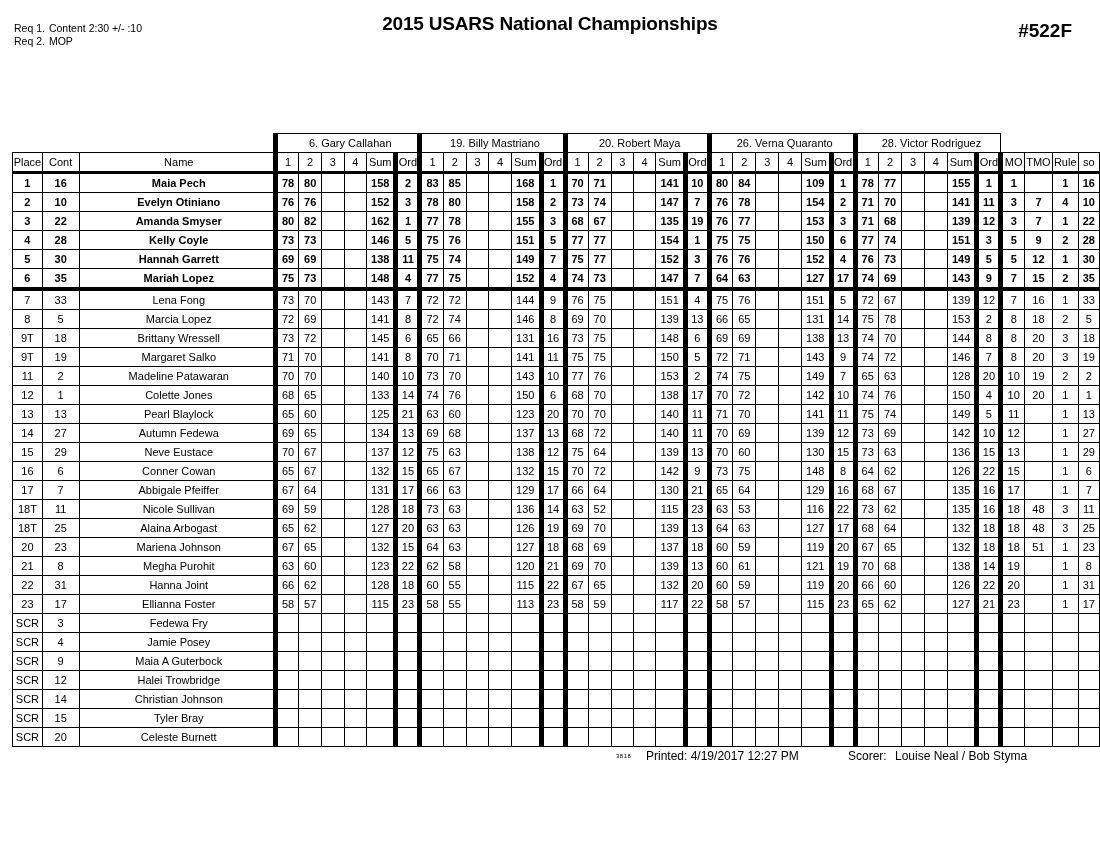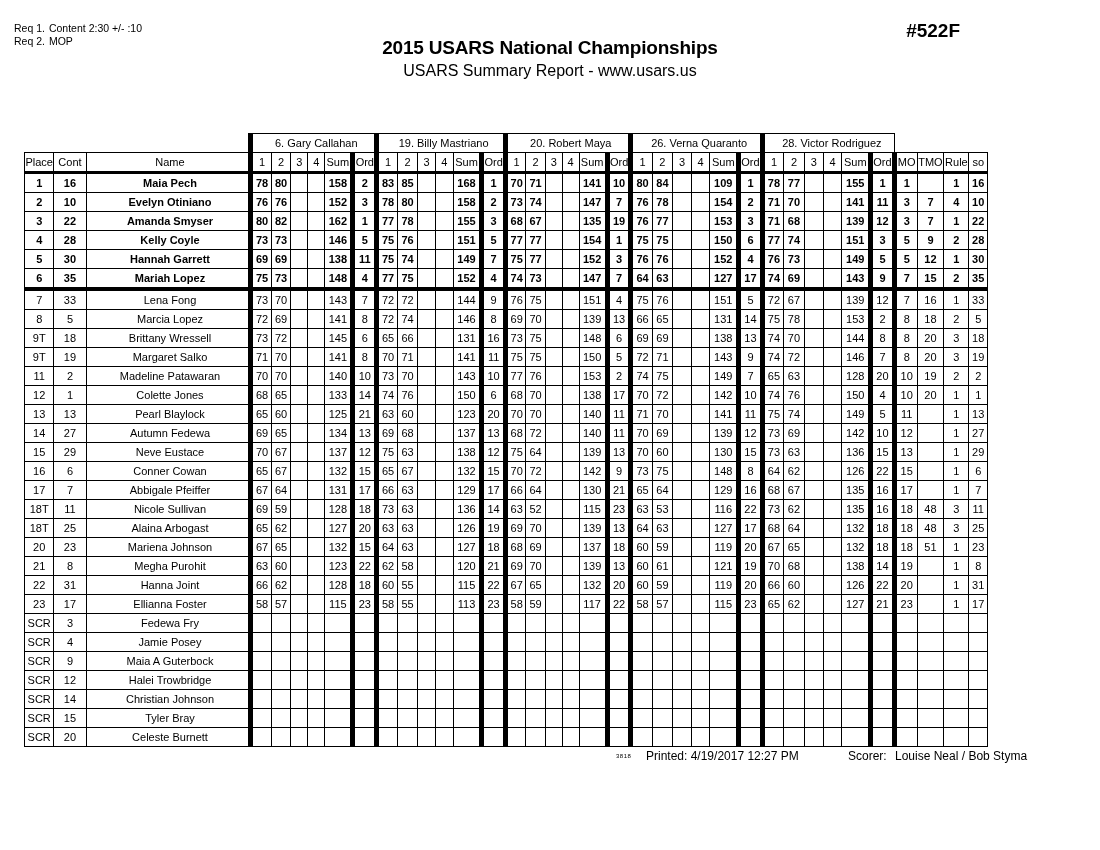--- a/index.html
+++ b/index.html
@@ -1,39 +1,39 @@
 <!DOCTYPE html>
 <html><head>
 <meta charset="utf-8">
 <style>
   html,body{margin:0;padding:0;}
   body{
     width:1100px;height:850px;background:#ffffff;
     font-family:"Liberation Sans","DejaVu Sans",sans-serif;
     color:#000;overflow:hidden;
   }
-  .page{position:relative;width:988px;height:850px;}
+  .page{position:relative;width:1100px;height:850px;}
 
   
   .reqs{position:absolute;left:14px;top:22px;font-size:10.5px;line-height:13px;white-space:nowrap;}
   .reqs .rq{display:block;}
   .reqs .rq-lbl{display:inline-block;}
   .reqs .rq-txt{display:inline-block;margin-left:4px;}
 
   
-  .titles{position:absolute;left:0;top:36px;width:1100px;text-align:center;}
+  .titles{position:absolute;left:0;top:12px;width:1100px;text-align:center;}
   .t-main{font-size:19px;font-weight:bold;letter-spacing:-0.2px;line-height:23px;}
   .t-venue{font-size:15px;font-weight:normal;line-height:21px;}
   .t-event{font-size:18px;font-weight:bold;line-height:24px;}
   .t-report{font-size:16px;font-weight:normal;line-height:23px;}
   .evt-num{position:absolute;right:28px;top:20px;font-size:19px;font-weight:bold;}
 
   
   table.grid{
-    position:absolute;left:24px;top:133px;
+    position:absolute;left:12px;top:133px;
     border-collapse:collapse;
     font-size:11px;
     table-layout:fixed;
     padding-left:12px;
   }
   table.grid td,table.grid th{
     border:1px solid #000;
     padding:0;
     margin:0;
     text-align:center;
@@ -92,21 +92,20 @@
     <span class="rq">
       <span class="rq-lbl">Req 1.</span><span class="rq-txt">Content 2:30 +/- :10</span>
     </span>
     <span class="rq">
       <span class="rq-lbl">Req 2.</span><span class="rq-txt">MOP</span>
     </span>
   </div>
 
   <div class="titles">
     <div class="t-main">2015 USARS National Championships</div>
-    <div class="t-report">USARS Summary Report - www.usars.us</div>
   </div>
   <div class="evt-num">#522F</div>
 
   <table class="grid">
     <colgroup>
       <col class="c-place">
         <col class="c-cont">
         <col class="c-name">
       <col class="c-sc">
         <col class="c-sc">

